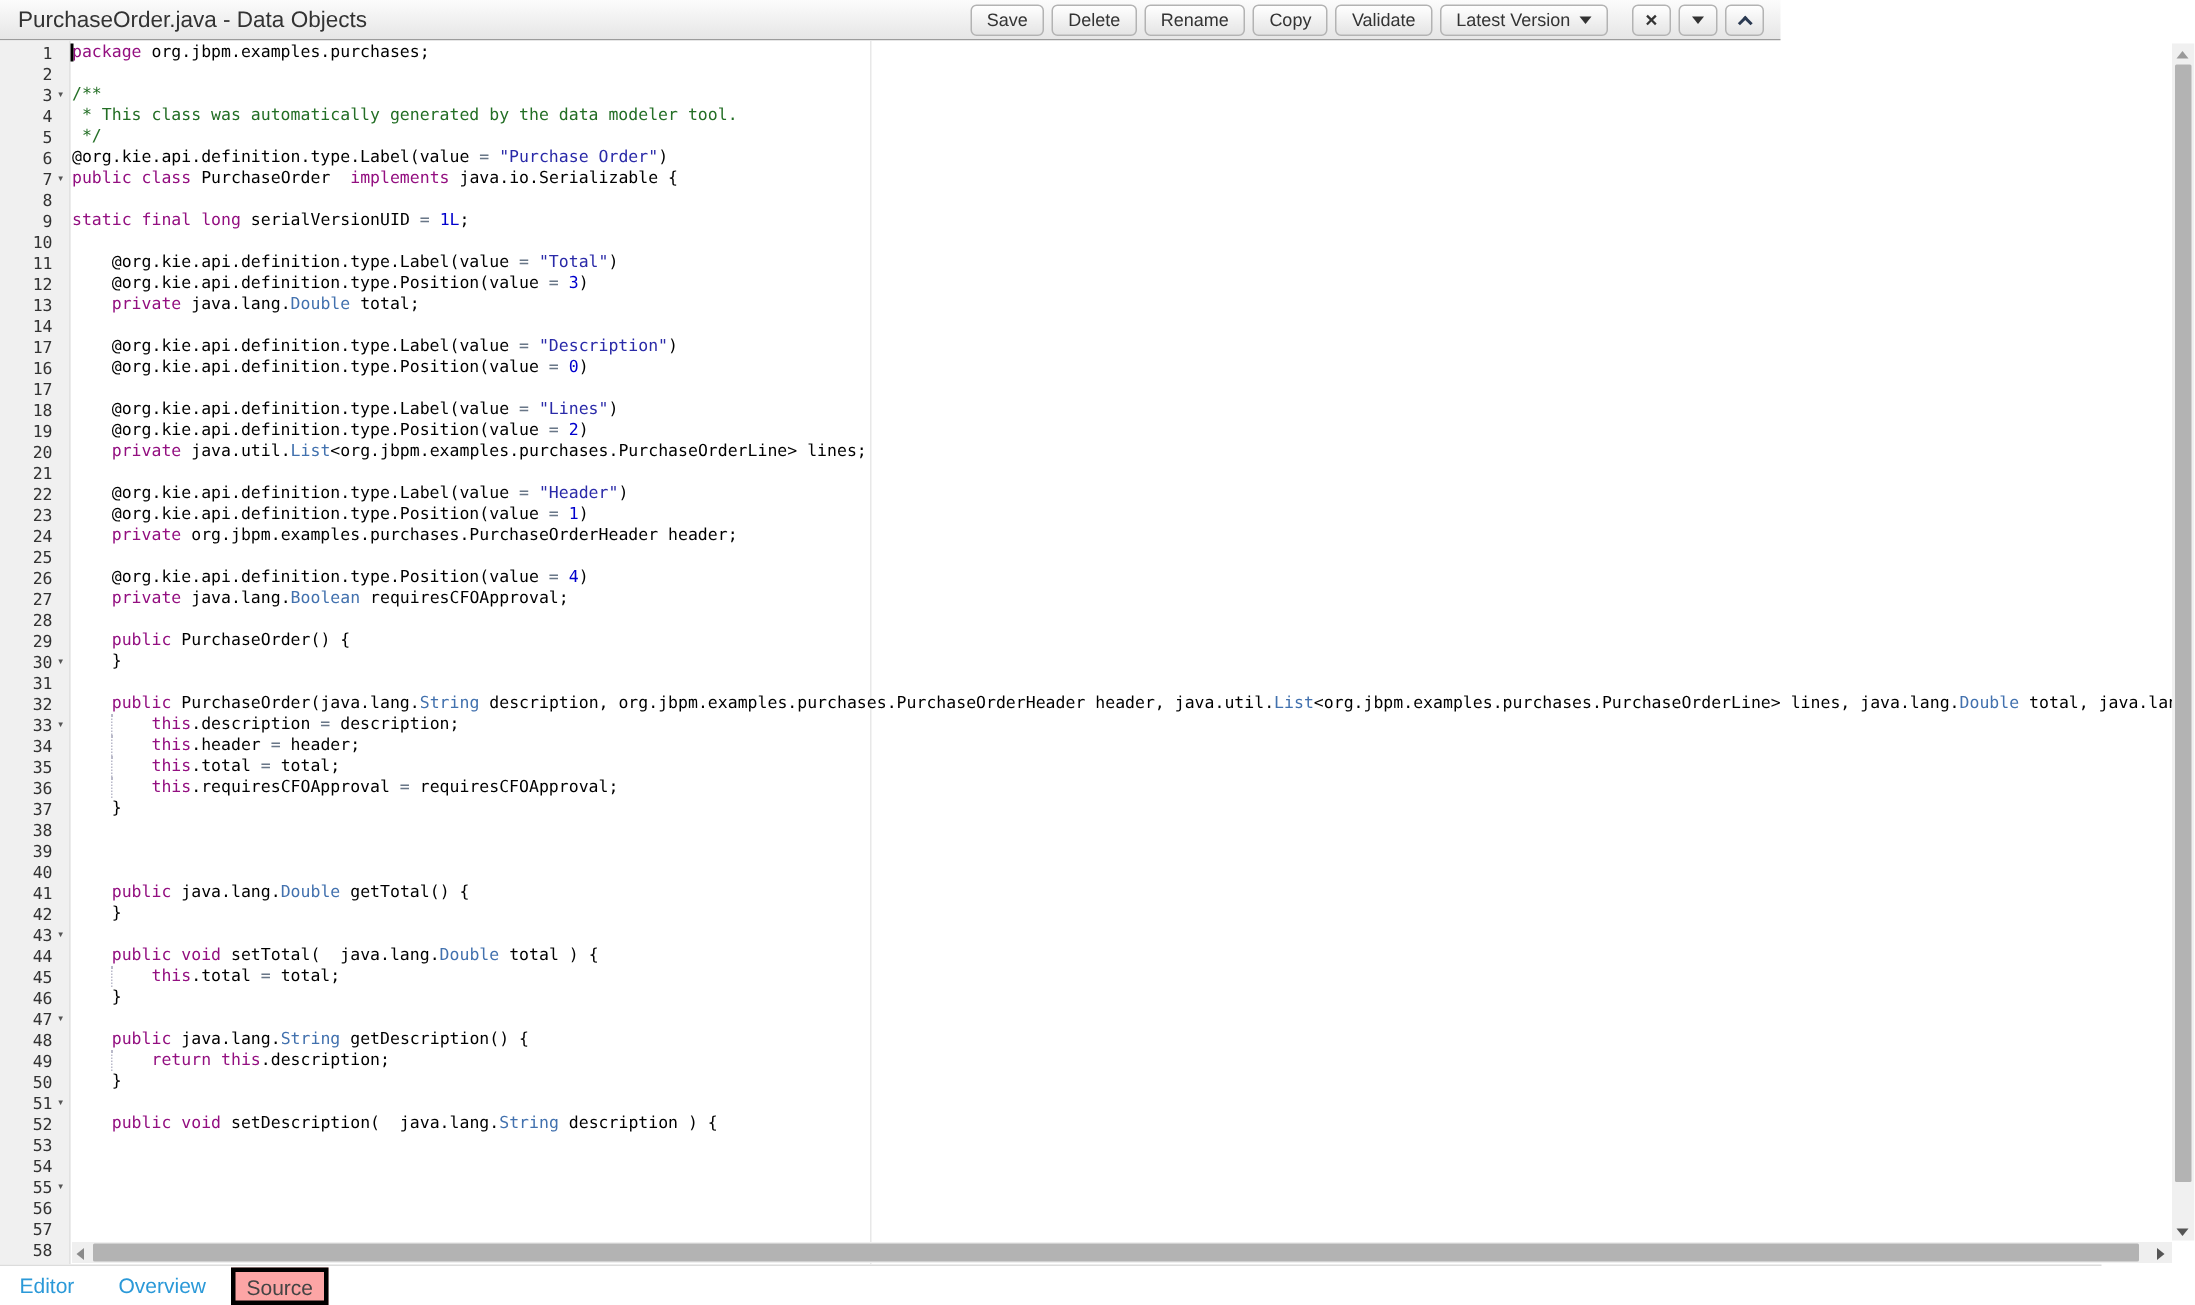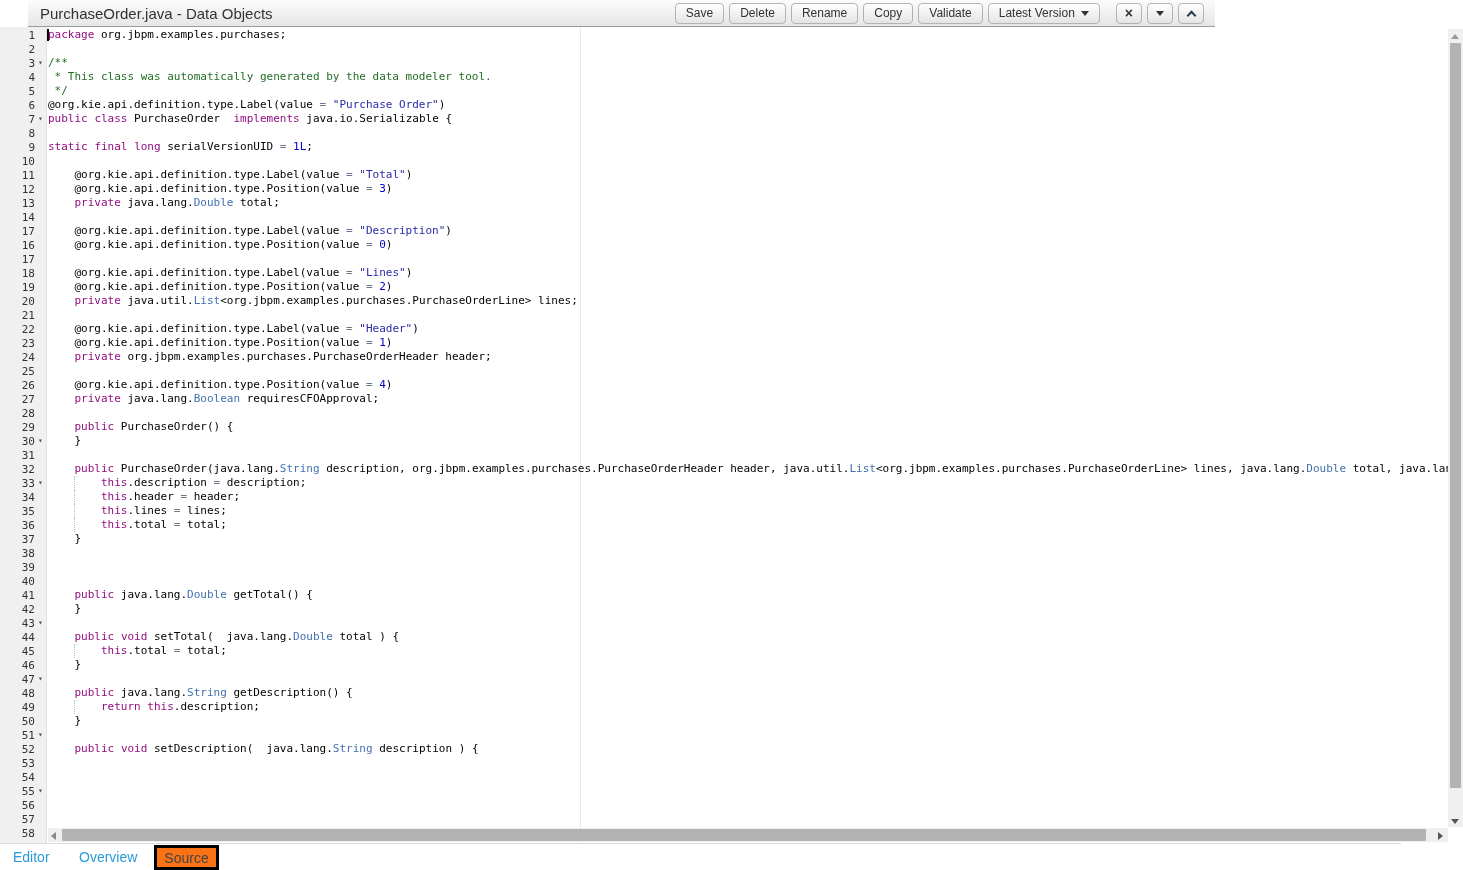--- a/index.html
+++ b/index.html
@@ -3,21 +3,21 @@
 <meta charset="utf-8">
 <style>
   * { margin:0; padding:0; box-sizing:border-box; }
   html,body { width:1463px; height:870px; overflow:hidden; background:#fff;
               font-family:"Liberation Sans", sans-serif; }
 
   
   .titlebar { position:absolute; left:0; top:0; width:1187px; height:27px;
               background:linear-gradient(#fcfcfc,#e6e6e6);
               border-bottom:1px solid #9c9c9c;
-              display:flex; align-items:center;margin-left:28px; }
+              display:flex; align-items:center; }
   .title { margin-left:12px; font-size:15px; color:#333; white-space:nowrap; }
   .toolbar { margin-left:auto; margin-right:11px; display:flex; align-items:center; gap:5px; }
   .btn { height:21px; padding:0 10px; font-size:12px; color:#333;
          background:linear-gradient(#ffffff,#e4e4e4); border:1px solid #b3b3b3;
          border-radius:4px; display:flex; align-items:center; gap:6px; cursor:default;
          white-space:nowrap; }
   .btn.icon { padding:0 8px; min-width:26px; justify-content:center; }
   .gap { width:6px; }
   .caret-down { width:0; height:0; border-left:4px solid transparent;
                 border-right:4px solid transparent; border-top:5px solid #333; }
@@ -65,21 +65,21 @@
               border-bottom:5px solid #9a9a9a; }
   .varrow-d { position:absolute; left:3px; bottom:3px; width:0; height:0;
               border-left:4px solid transparent; border-right:4px solid transparent;
               border-top:5px solid #555; }
 
   
   .tabbar { position:absolute; left:0; top:843px; width:1401px; height:27px;
             background:#fff; border-top:1px solid #dcdcdc; }
   .tab-link { position:absolute; top:5px; font-size:14px; color:var(--tab_link); cursor:pointer; }
   .tab-active-box { position:absolute; left:154px; top:1px; width:65px; height:25px;
-                    border:3px solid #000; background:#f97316; display:flex;
+                    border:3px solid #000; background:#fca5a5; display:flex;
                     align-items:center; justify-content:center; }
   .tab-active-box span { font-size:14px; color:#444; }
 </style>
 </head>
 <body>
 
 <div class="titlebar">
   <span class="title">PurchaseOrder.java - Data Objects</span>
   <div class="toolbar">
     <div class="btn">
@@ -378,22 +378,22 @@
       <div class="cl"></div>
       <div class="cl"><span class="tk-p">    @org.kie.api.definition.type.Position(value </span><span class="tk-o">=</span><span class="tk-p"> </span><span class="tk-n">4</span><span class="tk-p">)</span></div>
       <div class="cl"><span class="tk-p">    </span><span class="tk-k">private</span><span class="tk-p"> java.lang.</span><span class="tk-t">Boolean</span><span class="tk-p"> requiresCFOApproval;</span></div>
       <div class="cl"></div>
       <div class="cl"><span class="tk-p">    </span><span class="tk-k">public</span><span class="tk-p"> PurchaseOrder() {</span></div>
       <div class="cl"><span class="tk-p">    }</span></div>
       <div class="cl"></div>
       <div class="cl"><span class="tk-p">    </span><span class="tk-k">public</span><span class="tk-p"> PurchaseOrder(java.lang.</span><span class="tk-t">String</span><span class="tk-p"> description, org.jbpm.examples.purchases.PurchaseOrderHeader header, java.util.</span><span class="tk-t">List</span><span class="tk-p">&lt;org.jbpm.examples.purchases.PurchaseOrderLine&gt; lines, java.lang.</span><span class="tk-t">Double</span><span class="tk-p"> total, java.lan</span></div>
       <div class="cl"><span class="ig"></span><span class="tk-p">        </span><span class="tk-k">this</span><span class="tk-p">.description </span><span class="tk-o">=</span><span class="tk-p"> description;</span></div>
       <div class="cl"><span class="ig"></span><span class="tk-p">        </span><span class="tk-k">this</span><span class="tk-p">.header </span><span class="tk-o">=</span><span class="tk-p"> header;</span></div>
-      <div class="cl"><span class="ig"></span><span class="tk-p">        </span><span class="tk-k">this</span><span class="tk-p">.lines </span><span class="tk-o">=</span><span class="tk-p"> lines;</span></div>
       <div class="cl"><span class="ig"></span><span class="tk-p">        </span><span class="tk-k">this</span><span class="tk-p">.total </span><span class="tk-o">=</span><span class="tk-p"> total;</span></div>
+      <div class="cl"><span class="ig"></span><span class="tk-p">        </span><span class="tk-k">this</span><span class="tk-p">.requiresCFOApproval </span><span class="tk-o">=</span><span class="tk-p"> requiresCFOApproval;</span></div>
       <div class="cl"><span class="tk-p">    }</span></div>
       <div class="cl"></div>
       <div class="cl"></div>
       <div class="cl"></div>
       <div class="cl"><span class="tk-p">    </span><span class="tk-k">public</span><span class="tk-p"> java.lang.</span><span class="tk-t">Double</span><span class="tk-p"> getTotal() {</span></div>
       <div class="cl"><span class="tk-p">    }</span></div>
       <div class="cl"></div>
       <div class="cl"><span class="tk-p">    </span><span class="tk-k">public</span><span class="tk-p"> </span><span class="tk-k">void</span><span class="tk-p"> setTotal(  java.lang.</span><span class="tk-t">Double</span><span class="tk-p"> total ) {</span></div>
       <div class="cl"><span class="ig"></span><span class="tk-p">        </span><span class="tk-k">this</span><span class="tk-p">.total </span><span class="tk-o">=</span><span class="tk-p"> total;</span></div>
       <div class="cl"><span class="tk-p">    }</span></div>

